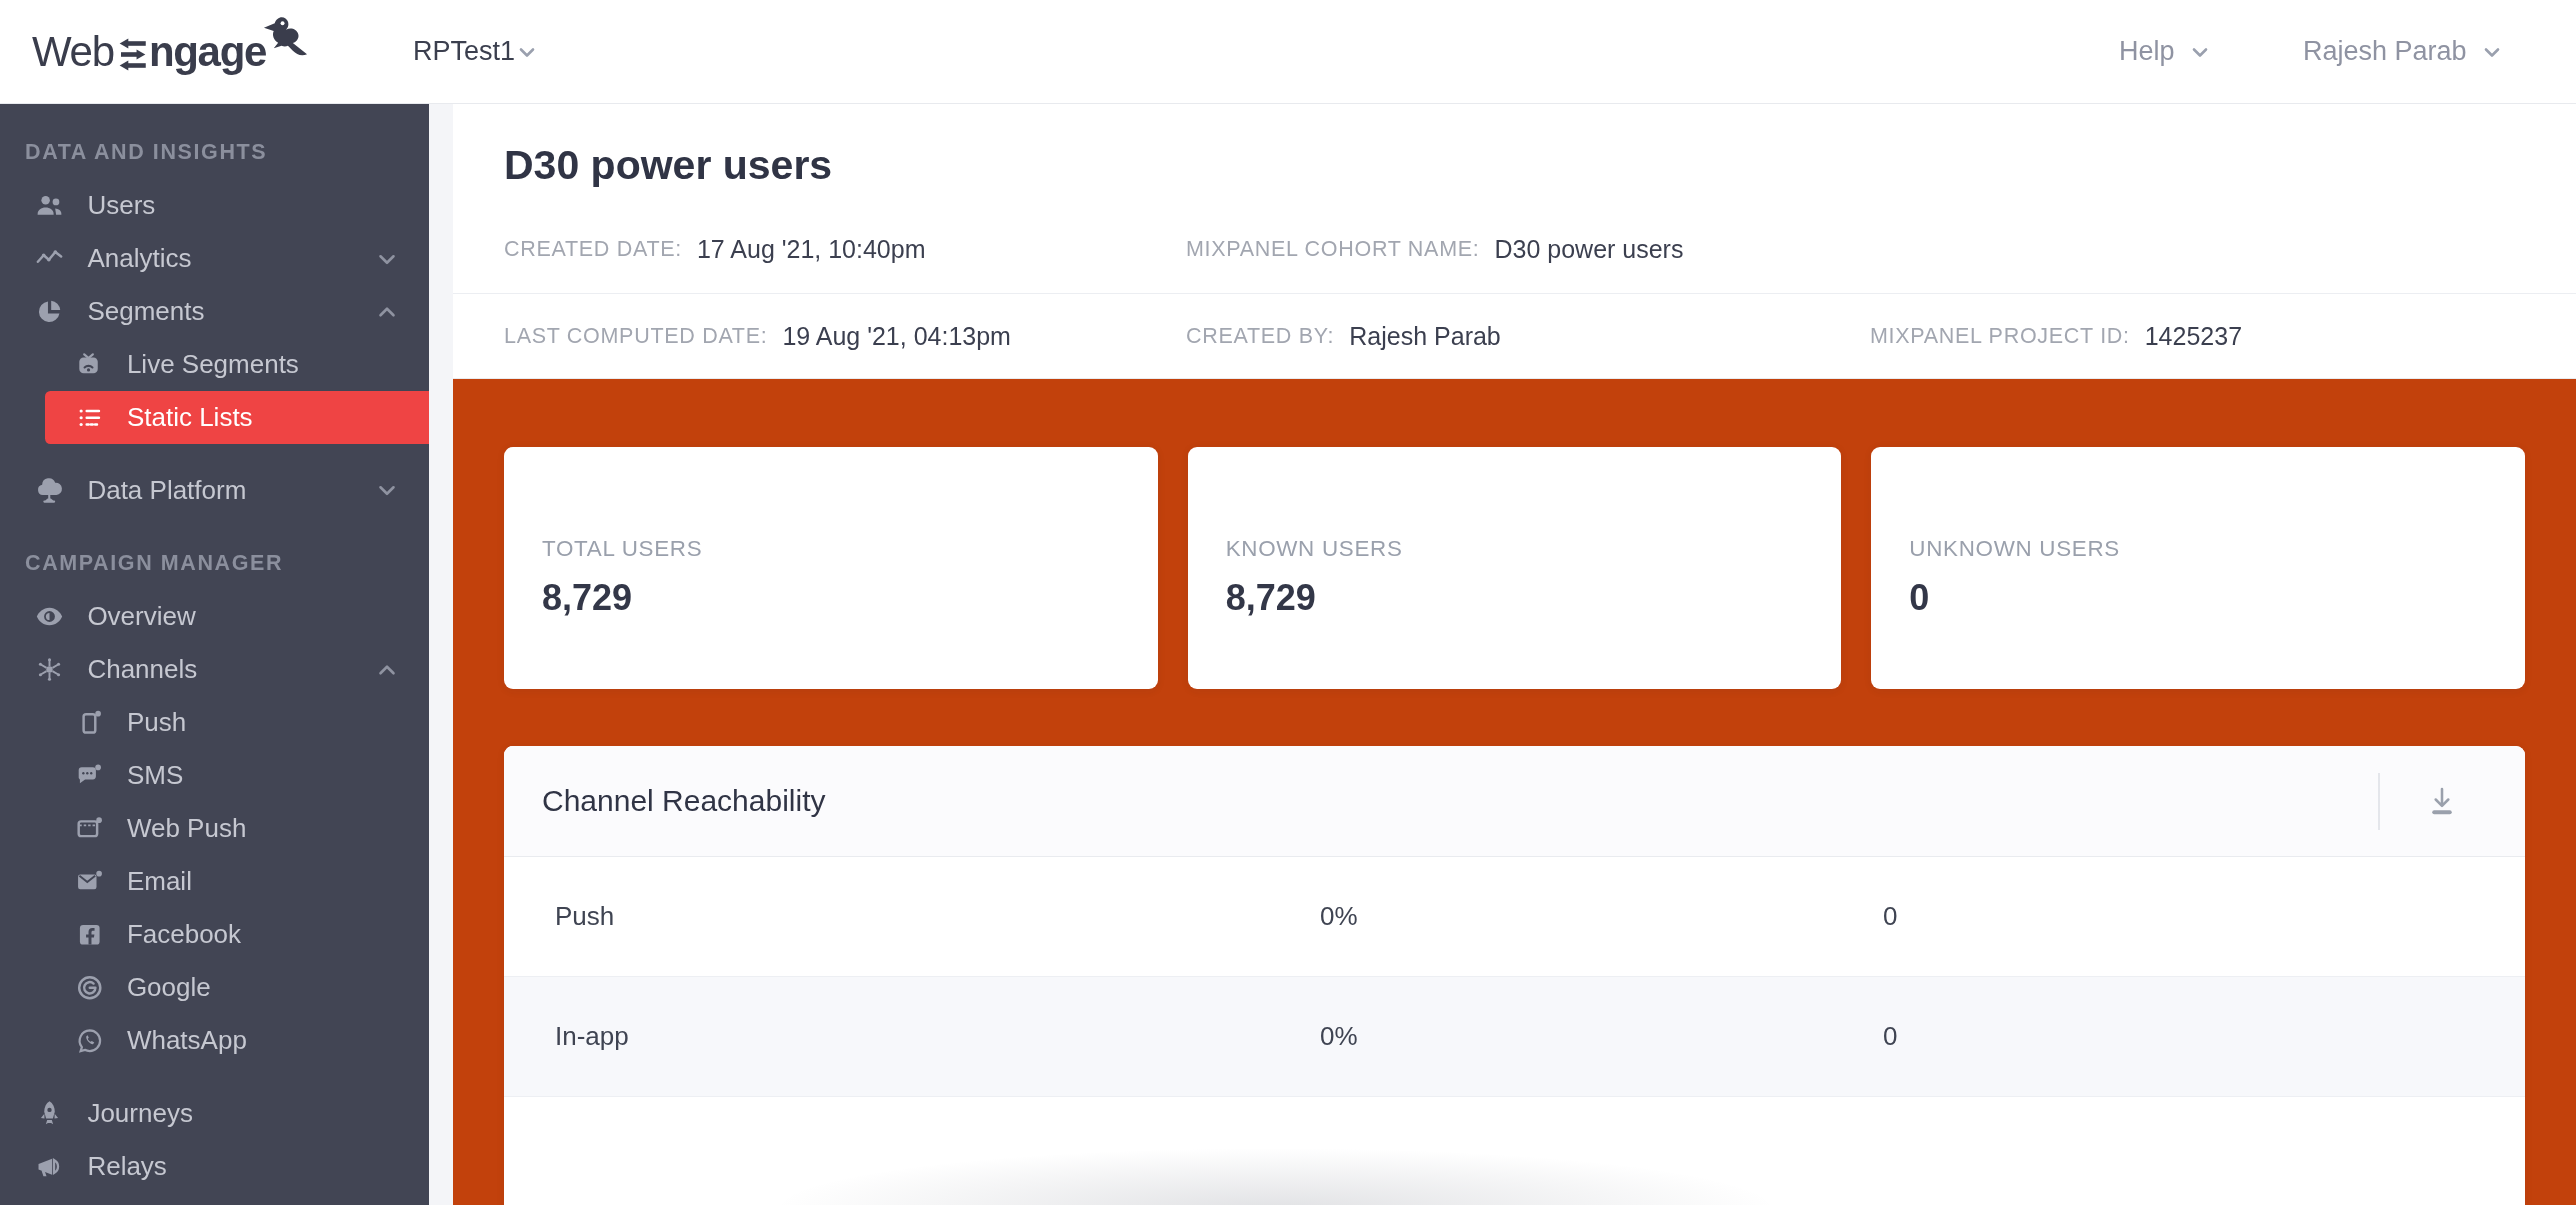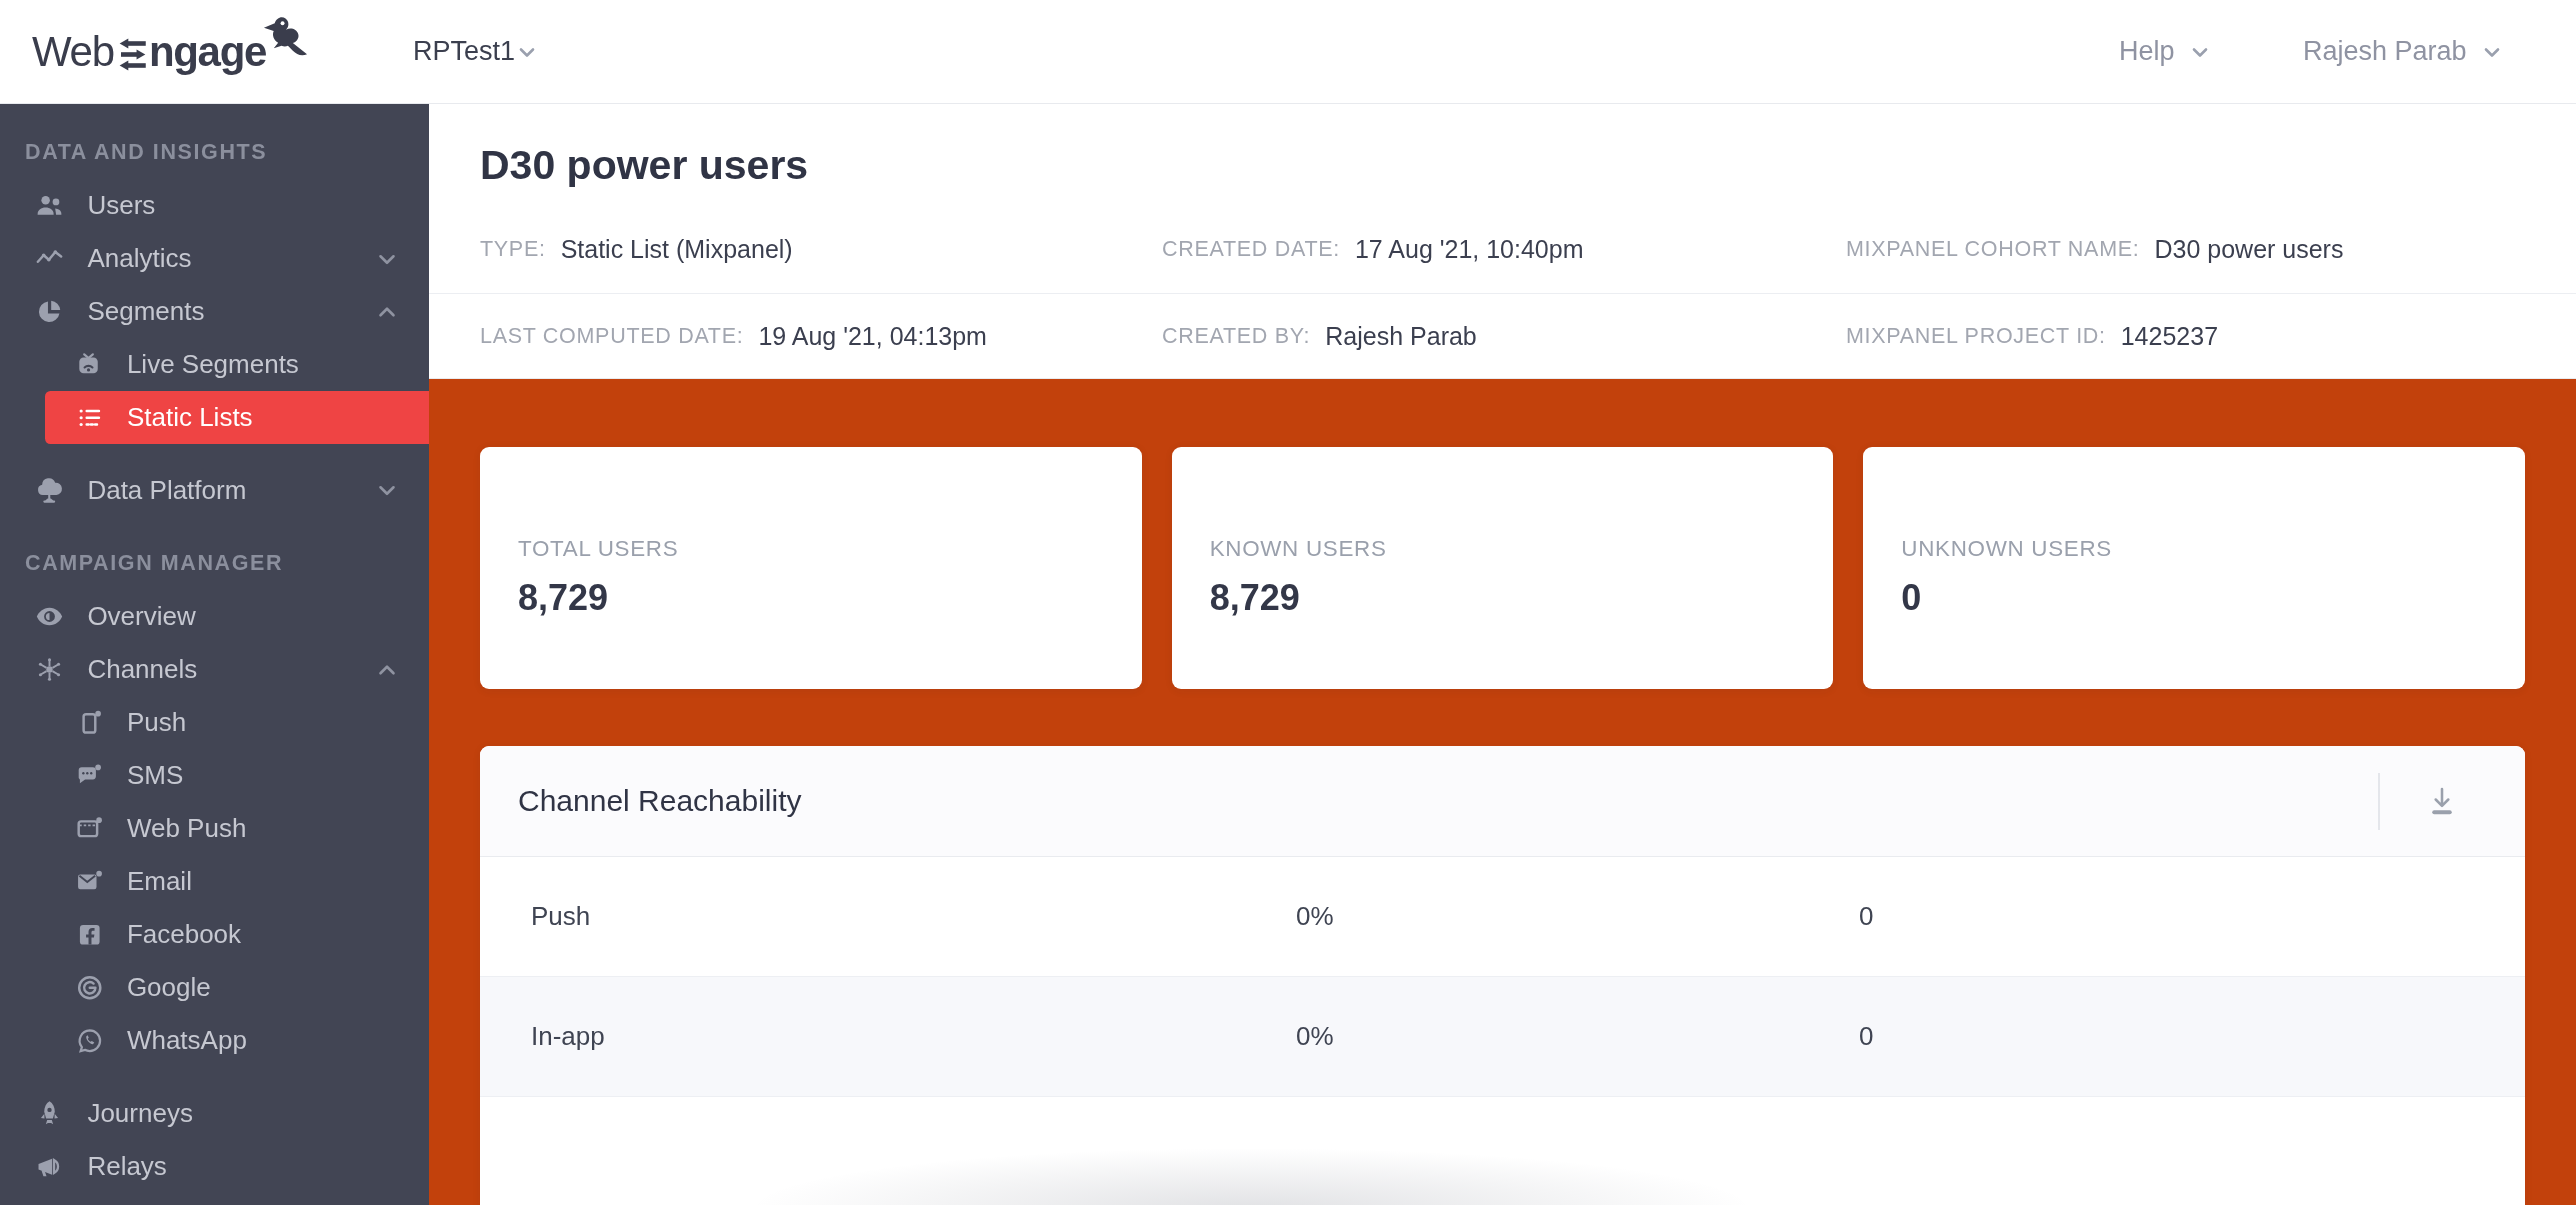--- a/index.html
+++ b/index.html
@@ -14,21 +14,21 @@
   .logo-e{width:28px;height:33px;margin:5.4px 2.7px 0 4.5px;}
   .logo-ngage{font-size:42px;font-weight:700;color:#3a3d4c;letter-spacing:-1.3px;}
   .logo-bird{position:absolute;right:-7.2px;top:-14.3px;width:47px;height:47px;color:#3a3d4c;}
   .project{margin-left:111px;display:flex;align-items:center;gap:0;font-size:27px;
     font-weight:500;color:#3b3f4e;cursor:pointer;}
   .chev{width:24px;height:24px;color:#9aa0ae;flex:none;}
   .top-right{margin-left:auto;display:flex;align-items:center;gap:91px;}
   .top-link{display:flex;align-items:center;gap:13.4px;font-size:27px;color:#8f93a2;cursor:pointer;}
 
   
-  .shell{display:flex;height:1102px;}
+  .shell{display:flex;height:1102px;gap:24px;}
 
   
   .sidebar{width:429px;background:#424554;flex:none;box-sizing:border-box;padding-top:18px;overflow:hidden;}
   .sec-head{margin:18px 0 14.3px;padding-left:25px;font-size:21.5px;font-weight:700;
     letter-spacing:1.6px;color:#8b8f9d;}
   .sec2{margin-top:34px;}
   .nav-item{height:53px;display:flex;align-items:center;padding-left:34px;cursor:pointer;}
   .nav-item .icn{width:31px;height:31px;color:#9ca0ae;flex:none;}
   .nav-label{margin-left:22.4px;font-size:26px;color:#c6c8d1;white-space:nowrap;}
   .nav-chev{margin-left:auto;margin-right:29px;width:26px;height:26px;color:#8f93a1;flex:none;}
@@ -309,24 +309,20 @@
       </div>
     </nav>
 
     <main class="main">
 
       <section class="page-head">
         <h1 class="page-title">D30 power users</h1>
         <div class="meta">
           <div class="meta-row meta-row1">
             <div class="meta-cell">
-              <span class="meta-label">TYPE:</span>
-              <span class="meta-value">Static List (Mixpanel)</span>
-            </div>
-            <div class="meta-cell">
               <span class="meta-label">CREATED DATE:</span>
               <span class="meta-value">17 Aug '21, 10:40pm</span>
             </div>
             <div class="meta-cell">
               <span class="meta-label">MIXPANEL COHORT NAME:</span>
               <span class="meta-value">D30 power users</span>
             </div>
           </div>
           <div class="meta-row meta-row2">
             <div class="meta-cell">

